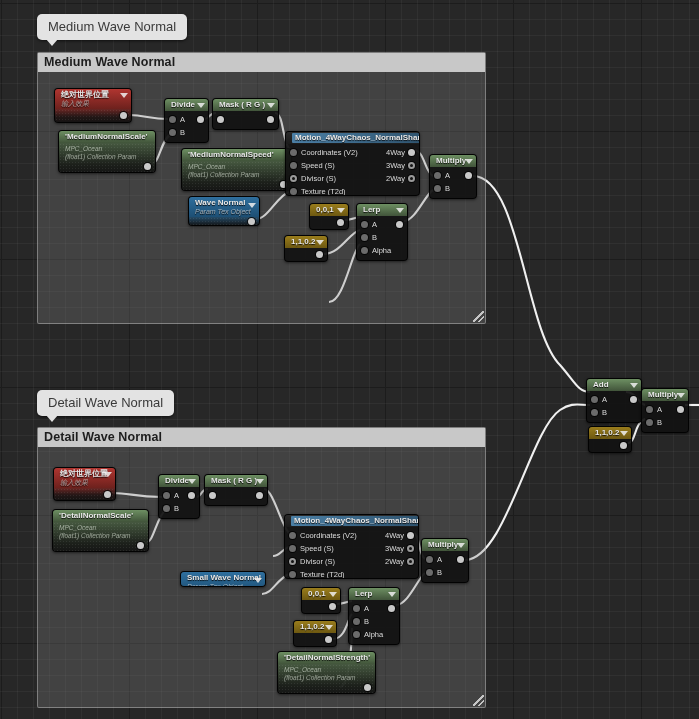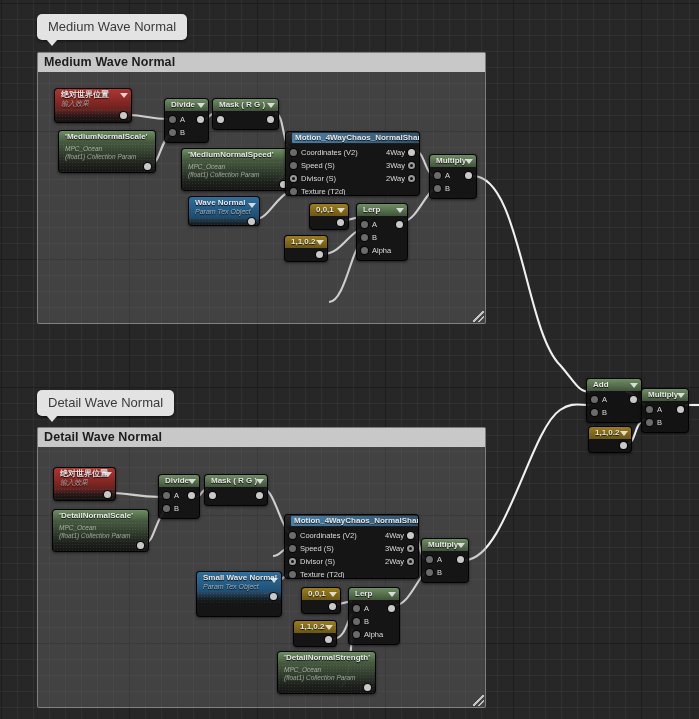--- a/index.html
+++ b/index.html
@@ -441,21 +441,21 @@
     </div>
     <div class="node-body">
       <div class="pin-row">
         <span class="pin in"></span>
         <span class="pin out"></span>
       </div>
     </div>
   </div>
 
 
-  <div class="node" style="left:196px; top:571px; width:86px; height:46px;">
+  <div class="node" style="left:180px; top:571px; width:86px; height:16px;">
     <div class="node-head h-blue">
       <span>Small Wave Normal</span>
       <span class="sub">Param Tex Object</span>
       <span class="caret" style="top:6px;"></span>
     </div>
     <div class="node-body tex-body" style="height:10px;">
       <div class="noise"></div>
       <span class="pin out" style="top:1px;"></span>
     </div>
   </div>

